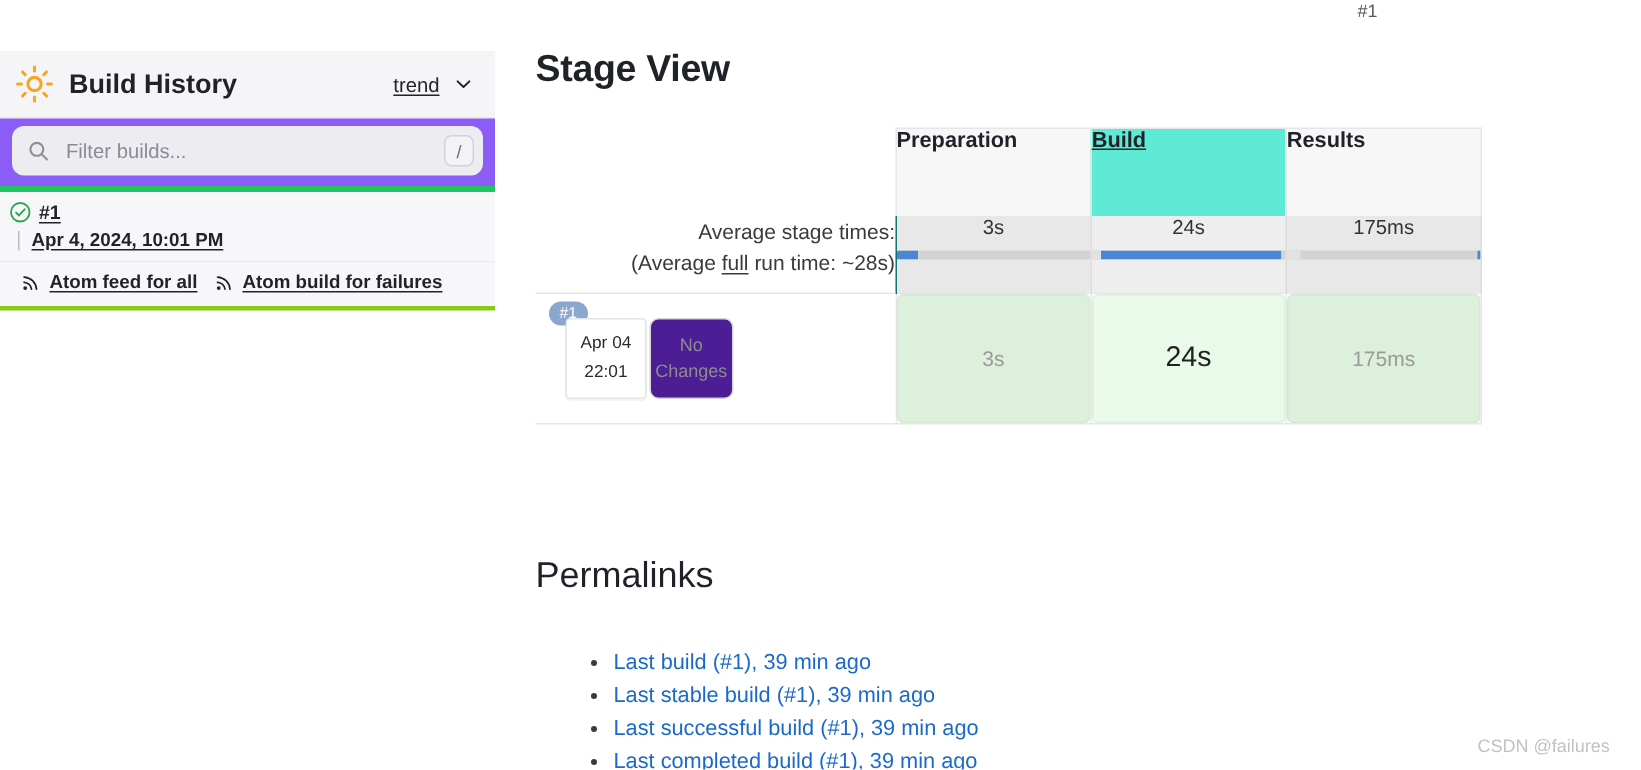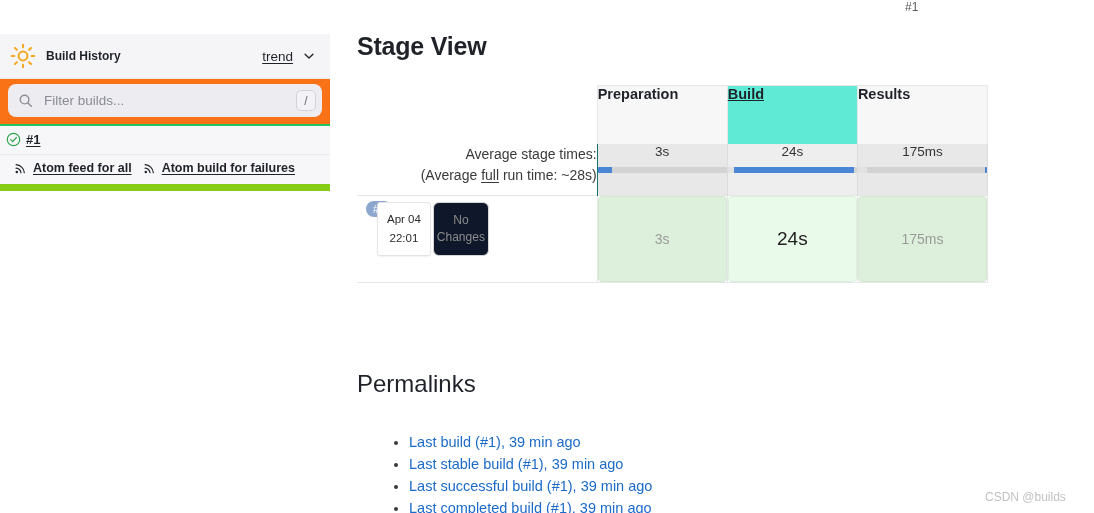--- a/index.html
+++ b/index.html
@@ -25,33 +25,33 @@
     width: 330px;
   }
   .bh-header {
     display: flex; align-items: center;
     height: 45px; padding: 0 14px 0 10px;
     background: #f5f5f7;
     border-bottom: 1px solid #e8e8ec;
   }
   .sun-icon { width: 26px; height: 26px; flex: 0 0 26px; }
   .bh-title {
-    font-size: 12px; font-weight: bold; color: #1f2329;
+    font-size: 18px; font-weight: bold; color: #1f2329;
     margin-left: 10px; flex: 1 1 auto;
   }
   .trend-link {
     font-size: 13.5px; color: #1f2329;
     text-decoration: underline; text-underline-offset: 2px; text-align: right;
   }
   .chev { width: 14px; height: 14px; margin-left: 9px; }
 
   .filter-wrap {
-    background: #f97316;
+    background: #8b5cf6;
     padding: 5px 8px 7px 8px;
-    border-bottom: 2px solid #22c55e;
+    border-bottom: 4px solid #22c55e;
   }
   .filter-box {
     display: flex; align-items: center;
     height: 33px; border-radius: 8px;
     background: #ececf1;
     padding: 0 6px 0 10px;
   }
   .search-icon { width: 15px; height: 15px; flex: 0 0 15px; opacity: .65; }
   .filter-input {
     flex: 1 1 auto; border: 0; outline: 0; background: transparent;
@@ -81,21 +81,21 @@
   .tick { width: 1px; height: 13px; background: #b9b9c2; margin: 0 8px 0 6px; }
   .build-date {
     font-size: 12.5px; font-weight: bold; color: #1f2329;
     text-decoration: underline; text-underline-offset: 2px;
   }
 
   .feeds {
     background: #f7f7f9;
     display: flex; align-items: center;
     padding: 6px 10px 9px 14px;
-    border-bottom: 7px solid #84cc16;
+    border-bottom: 3px solid #84cc16;
   }
   .feed { display: flex; align-items: center; }
   .feed + .feed { margin-left: 11px; }
   .rss-icon { width: 14px; height: 14px; flex: 0 0 14px; }
   .feed-label {
     font-size: 12.5px; font-weight: bold; color: #1f2329;
     margin-left: 5px; text-decoration: underline; text-underline-offset: 2px;
   }
 
   
@@ -163,30 +163,30 @@
     border-right: 1px solid #e6e6e6;
     border-bottom: 1px solid #e6e6e6;
     background: #ffffff;
   }
   .bubble {
     position: absolute; left: 9px; top: 5px;
     background: #8ba7cd; color: #ffffff;
     font-size: 10.5px; line-height: 16px;
     padding: 0 7px; border-radius: 9px;
   }
-  .chip-row { position: absolute; left: 20px; top: 6px; display: flex; }
+  .chip-row { position: absolute; left: 20px; top: 16px; display: flex; }
   .chip-date {
     background: #ffffff; border: 1px solid #e4e4e4;
     border-radius: 3px;
     padding: 7px 9px; text-align: center;
     font-size: 11.5px; color: #2b2b2b; line-height: 19px;
     box-shadow: 0 1px 1px rgba(0,0,0,.05);
   }
   .chip-nochanges {
-    background: #0f172a; border: 1px solid #d6d6d6;
+    background: #4c1d95; border: 1px solid #d6d6d6;
     border-radius: 6px; margin-left: 2px;
     width: 56px; display: flex; align-items: center; justify-content: center;
     text-align: center; font-size: 12px; color: #8c8c8c; line-height: 17px;
   }
 
   .stage-cell {
     height: 86px; padding: 5px 4px 6px 4px;
     border-left: 1px solid #e6e6e6;
     border-bottom: 1px solid #e6e6e6;
     background: #ffffff;
@@ -276,20 +276,24 @@
     <div class="build-row">
       <div class="build-line1">
         <span class="ok-icon">
           <svg viewBox="0 0 16 16" width="15" height="15">
             <circle cx="8" cy="8" r="6.6" fill="none" stroke="#2ea44f" stroke-width="1.3"></circle>
             <path d="M5 8.2 L7.1 10.3 L11.1 5.9" fill="none" stroke="#2ea44f" stroke-width="1.3" stroke-linecap="round" stroke-linejoin="round"></path>
           </svg>
         </span>
         <span class="build-no">#1</span>
       </div>
+      <div class="build-line2">
+        <span class="tick"></span>
+        <span class="build-date">Apr 4, 2024, 10:01 PM</span>
+      </div>
     </div>
 
     <div class="feeds">
       <span class="feed">
         <span class="rss-icon">
           <svg viewBox="0 0 16 16" width="14" height="14">
             <circle cx="3.2" cy="12.6" r="1.45" fill="#1f2329"></circle>
             <path d="M2.4 8.2 a6.2 6.2 0 0 1 5.6 5.2" fill="none" stroke="#1f2329" stroke-width="1.35" stroke-linecap="round"></path>
             <path d="M2.4 4.2 a10 10 0 0 1 9.4 9.2" fill="none" stroke="#1f2329" stroke-width="1.35" stroke-linecap="round"></path>
           </svg>
@@ -384,14 +388,14 @@
     <h2 class="permalinks-title">Permalinks</h2>
 
     <ul class="permalinks-list">
       <li><a href="#">Last build (#1), 39 min ago</a></li>
       <li><a href="#">Last stable build (#1), 39 min ago</a></li>
       <li><a href="#">Last successful build (#1), 39 min ago</a></li>
       <li><a href="#">Last completed build (#1), 39 min ago</a></li>
     </ul>
   </div>
 
-  <div class="watermark">CSDN @builds</div>
+  <div class="watermark">CSDN @failures</div>
 </div>
 
 </body></html>

